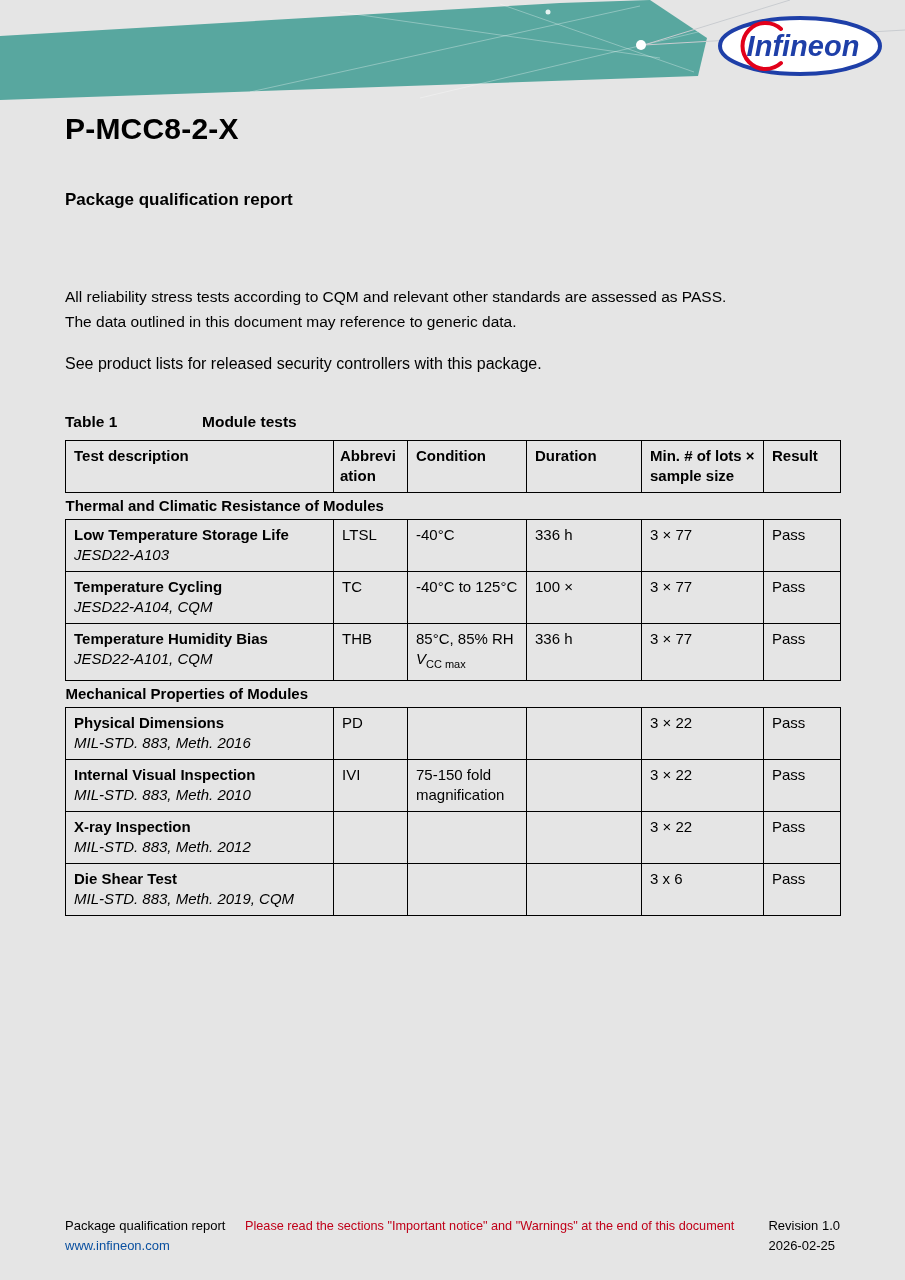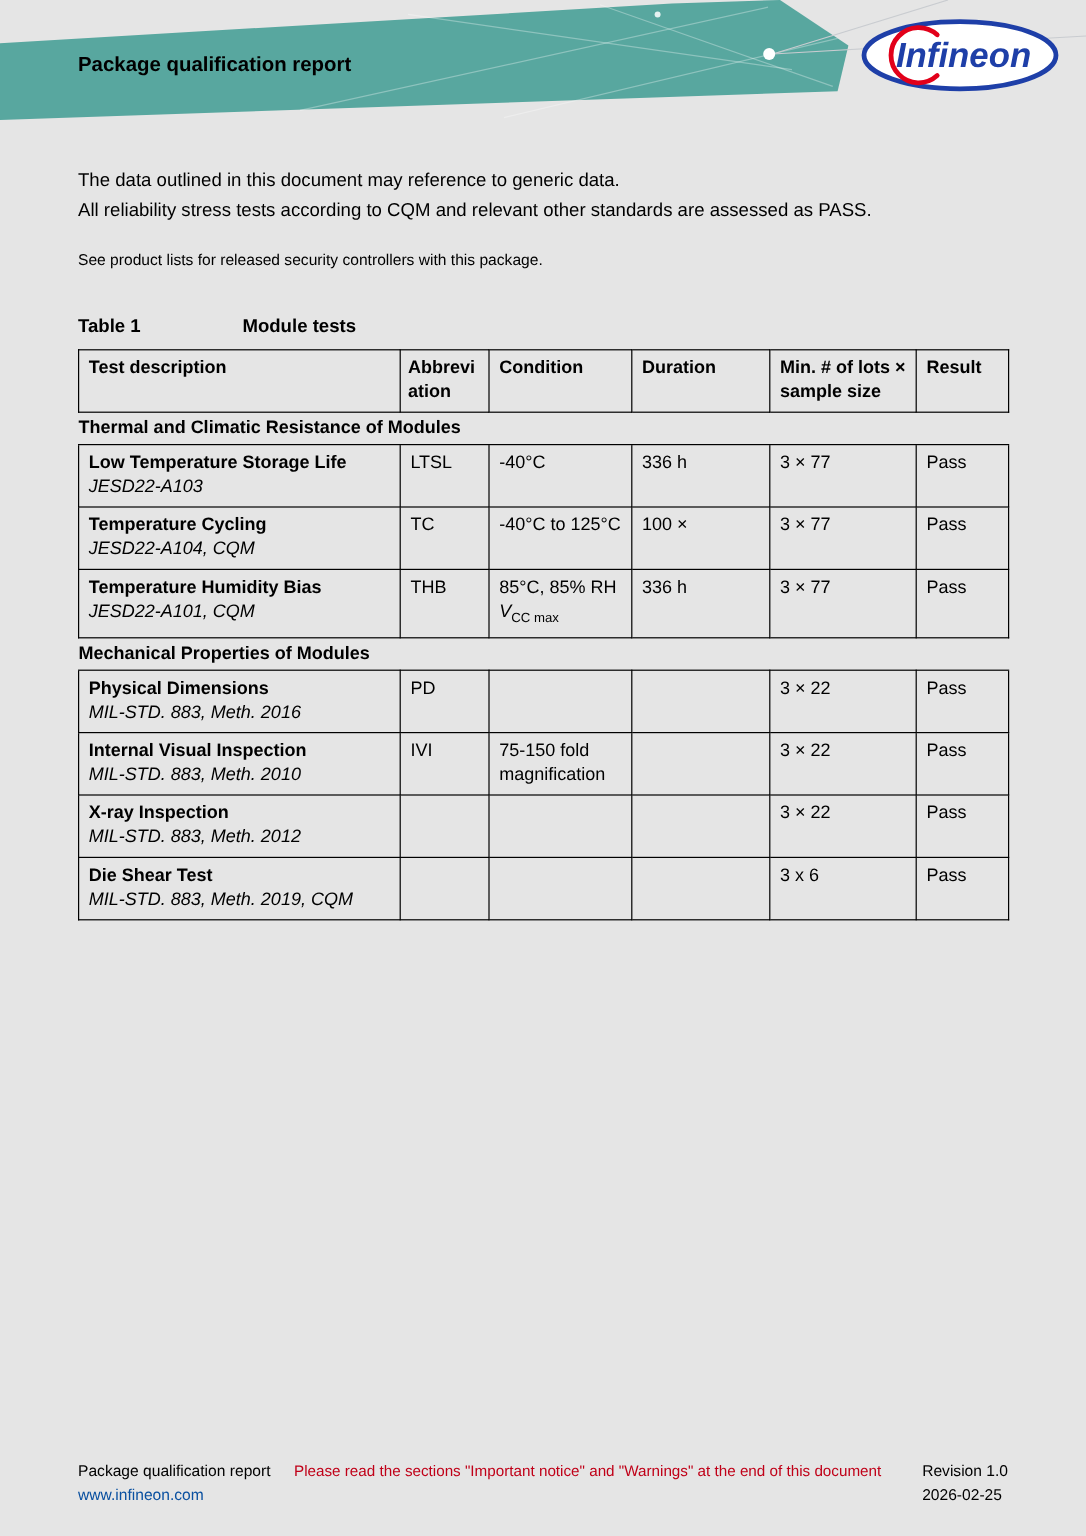--- a/index.html
+++ b/index.html
@@ -14,21 +14,21 @@
     width: 905px; height: 1280px;
     background: #e5e5e5;
     overflow: hidden;
   }
   .banner { position: absolute; top: 0; left: 0; }
   .logo { position: absolute; top: 13px; right: 20px; }
   .content { position: absolute; left: 65px; top: 0; width: 775px; }
   .title { margin-top: 112px; font-size: 30px; font-weight: bold; letter-spacing: 0.2px; }
   .subtitle { margin-top: 44px; font-size: 17px; font-weight: bold; }
   .intro { margin-top: 74px; font-size: 15.5px; line-height: 25px; }
-  .note { margin-top: 21px; font-size: 13px; }
+  .note { margin-top: 21px; font-size: 16px; }
   .table-caption { margin-top: 40px; display: flex; font-weight: bold; font-size: 15.5px; }
   .cap-label { width: 137px; flex: 0 0 137px; }
   table { margin-top: 9px; border-collapse: collapse; width: 775px; font-size: 15px; table-layout: fixed; }
   th, td { border: 1px solid #000; vertical-align: top; text-align: left; padding: 5px 8px 6px; line-height: 20px; }
   th { font-weight: bold; }
   th.th-abbr { word-break: break-all; padding: 5px 6px; }
   tr.section-row td { border-left: none; border-right: none; padding: 3px 0 4px; font-weight: bold; line-height: 19px; }
   .test-name { font-weight: bold; }
   .test-std { font-style: italic; font-weight: normal; }
   .mathvar { font-style: italic; }
@@ -61,26 +61,27 @@
   </svg>
 
   <svg class="logo" width="170" height="66" viewBox="0 0 170 66" aria-hidden="true">
     <ellipse cx="85" cy="33" rx="80" ry="28" fill="#ffffff" stroke="#1e3fa8" stroke-width="4"></ellipse>
     <path d="M 66 50 A 23 23 0 1 1 66 16" fill="none" stroke="#e2001a" stroke-width="4" stroke-linecap="round"></path>
     <text x="88" y="43" text-anchor="middle" font-family="Liberation Sans, sans-serif" font-size="29" font-weight="bold" font-style="italic" fill="#1e3fa8">Infineon</text>
   </svg>
 
   <div class="content">
 
+    <h1 class="title">P-MCC8-2-X</h1>
 
     <div class="subtitle">Package qualification report</div>
 
     <div class="intro">
+      <div>All reliability stress tests according to CQM and relevant other standards are assessed as PASS.</div>
       <div>The data outlined in this document may reference to generic data.</div>
-      <div>All reliability stress tests according to CQM and relevant other standards are assessed as PASS.</div>
     </div>
 
     <div class="note">See product lists for released security controllers with this package.</div>
 
     <div class="table-caption">
       <span class="cap-label">Table 1</span>
       <span>Module tests</span>
     </div>
 
     <table>

